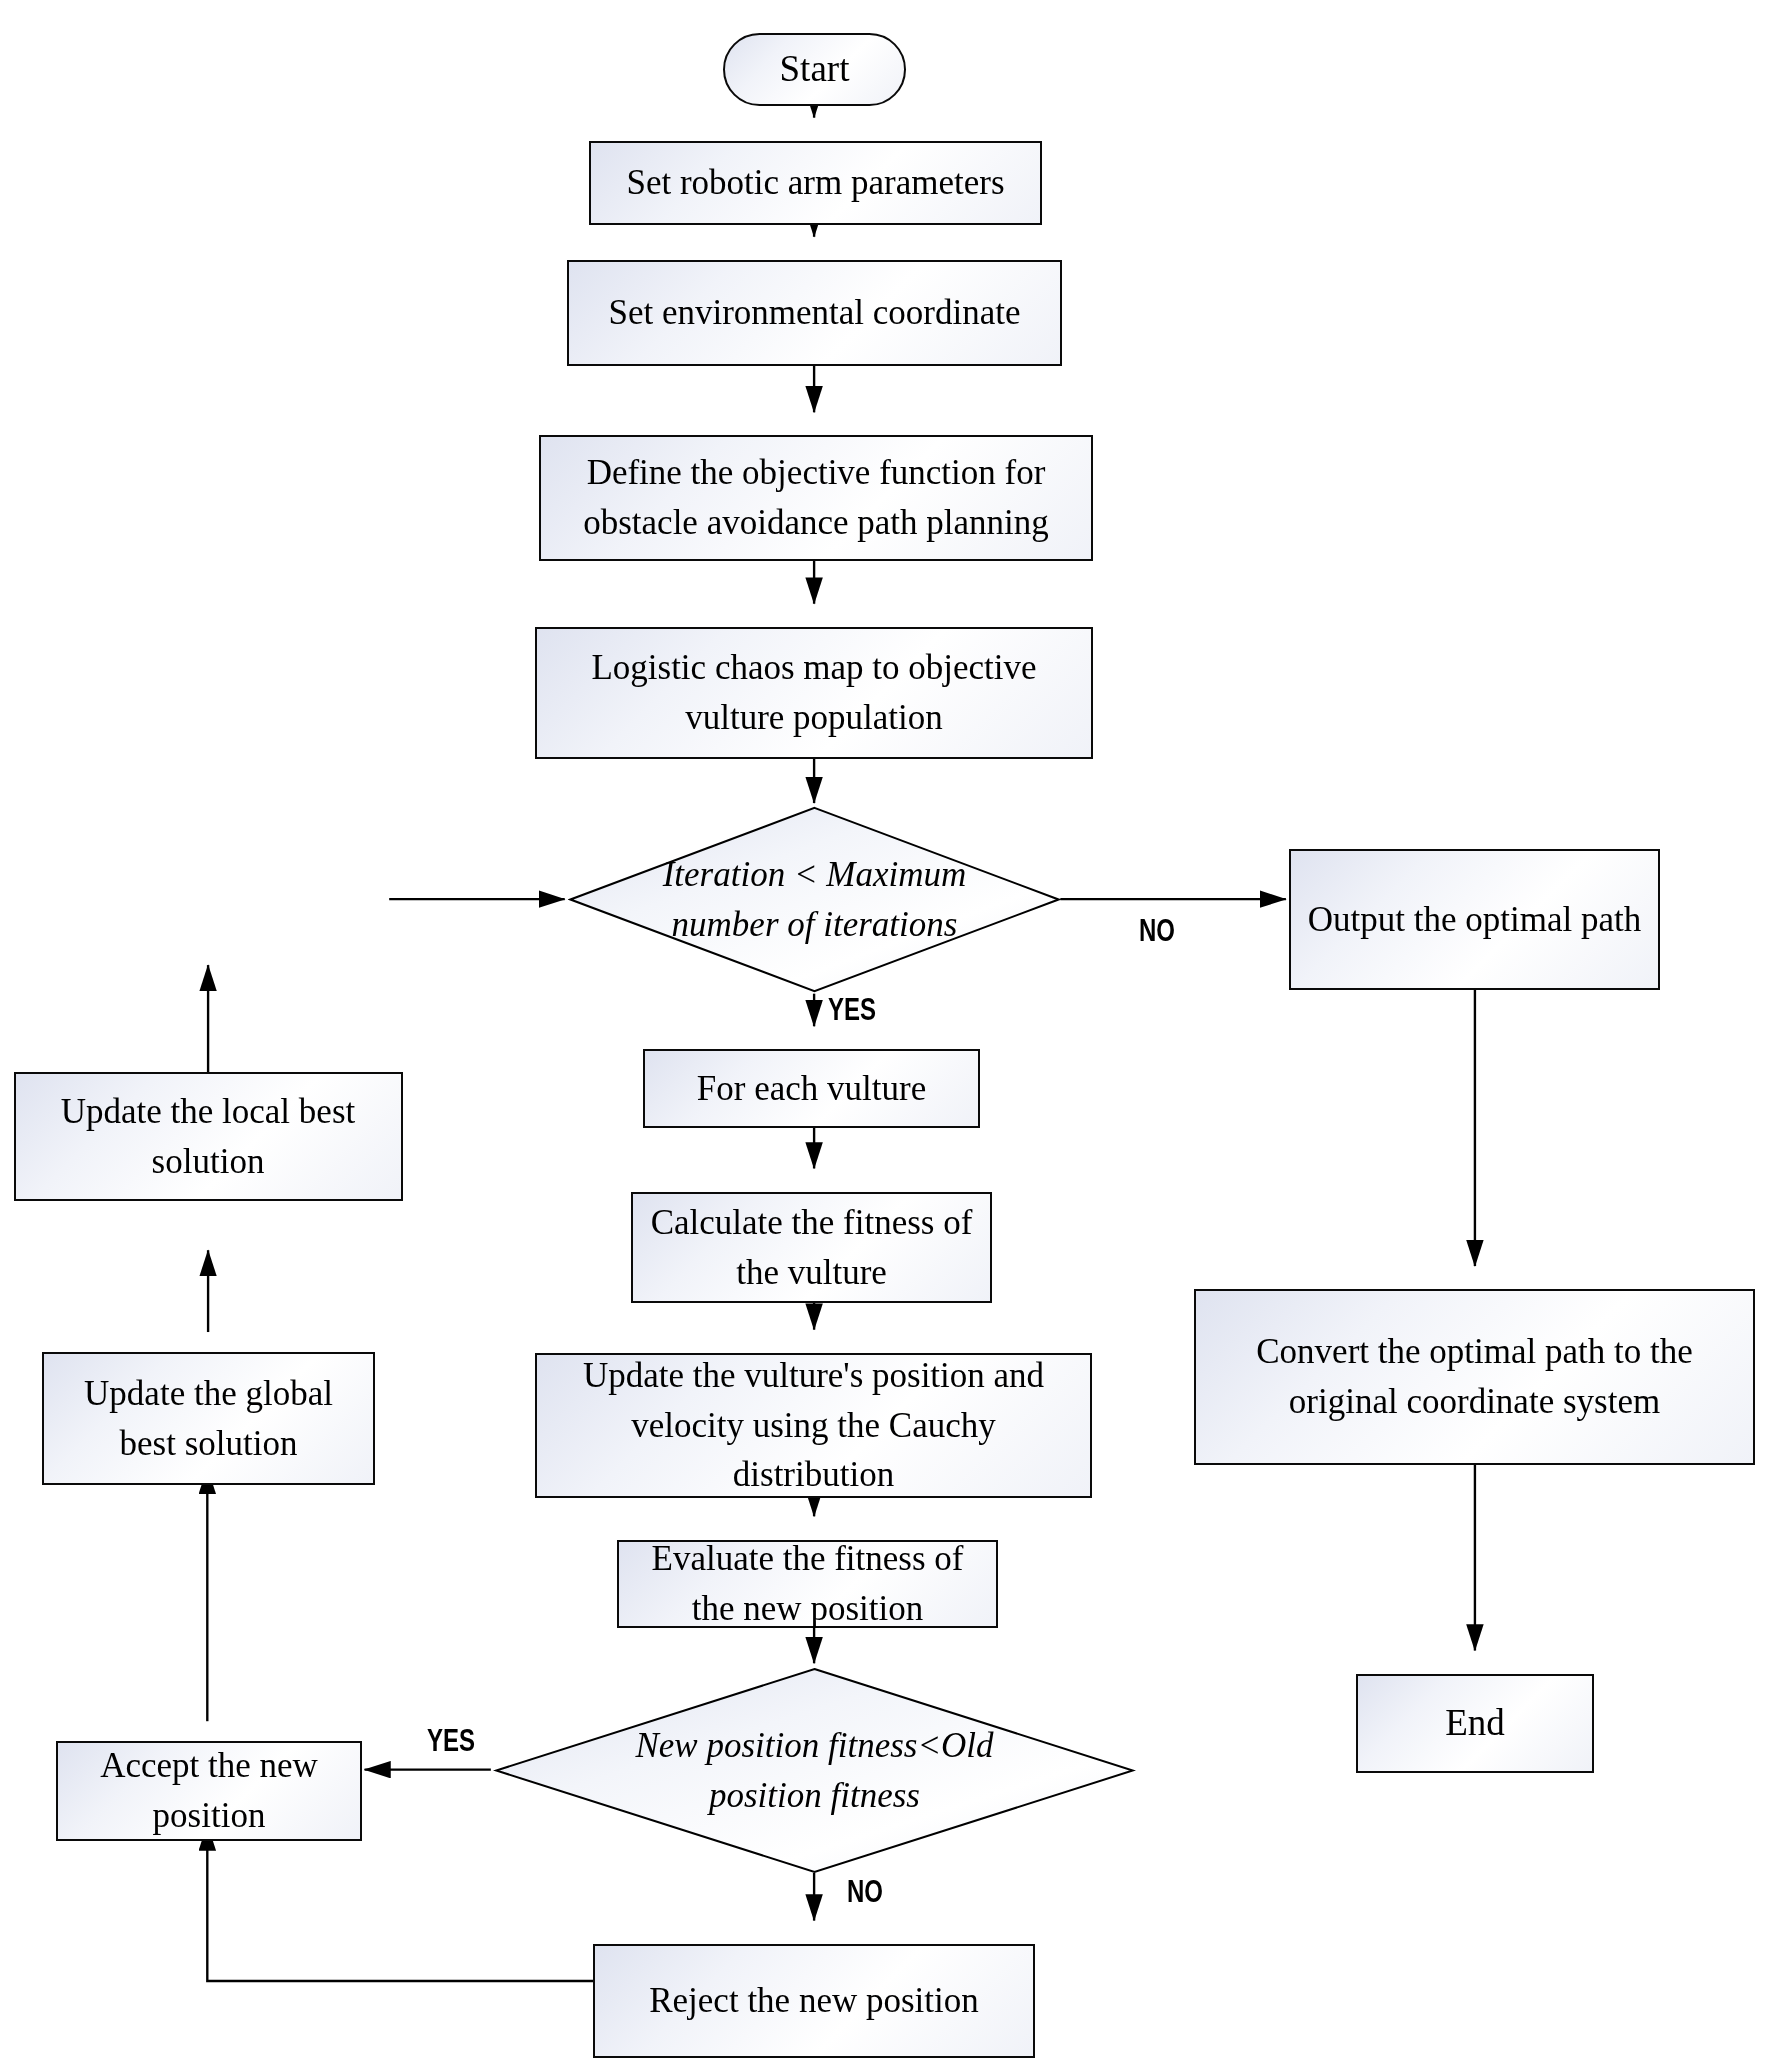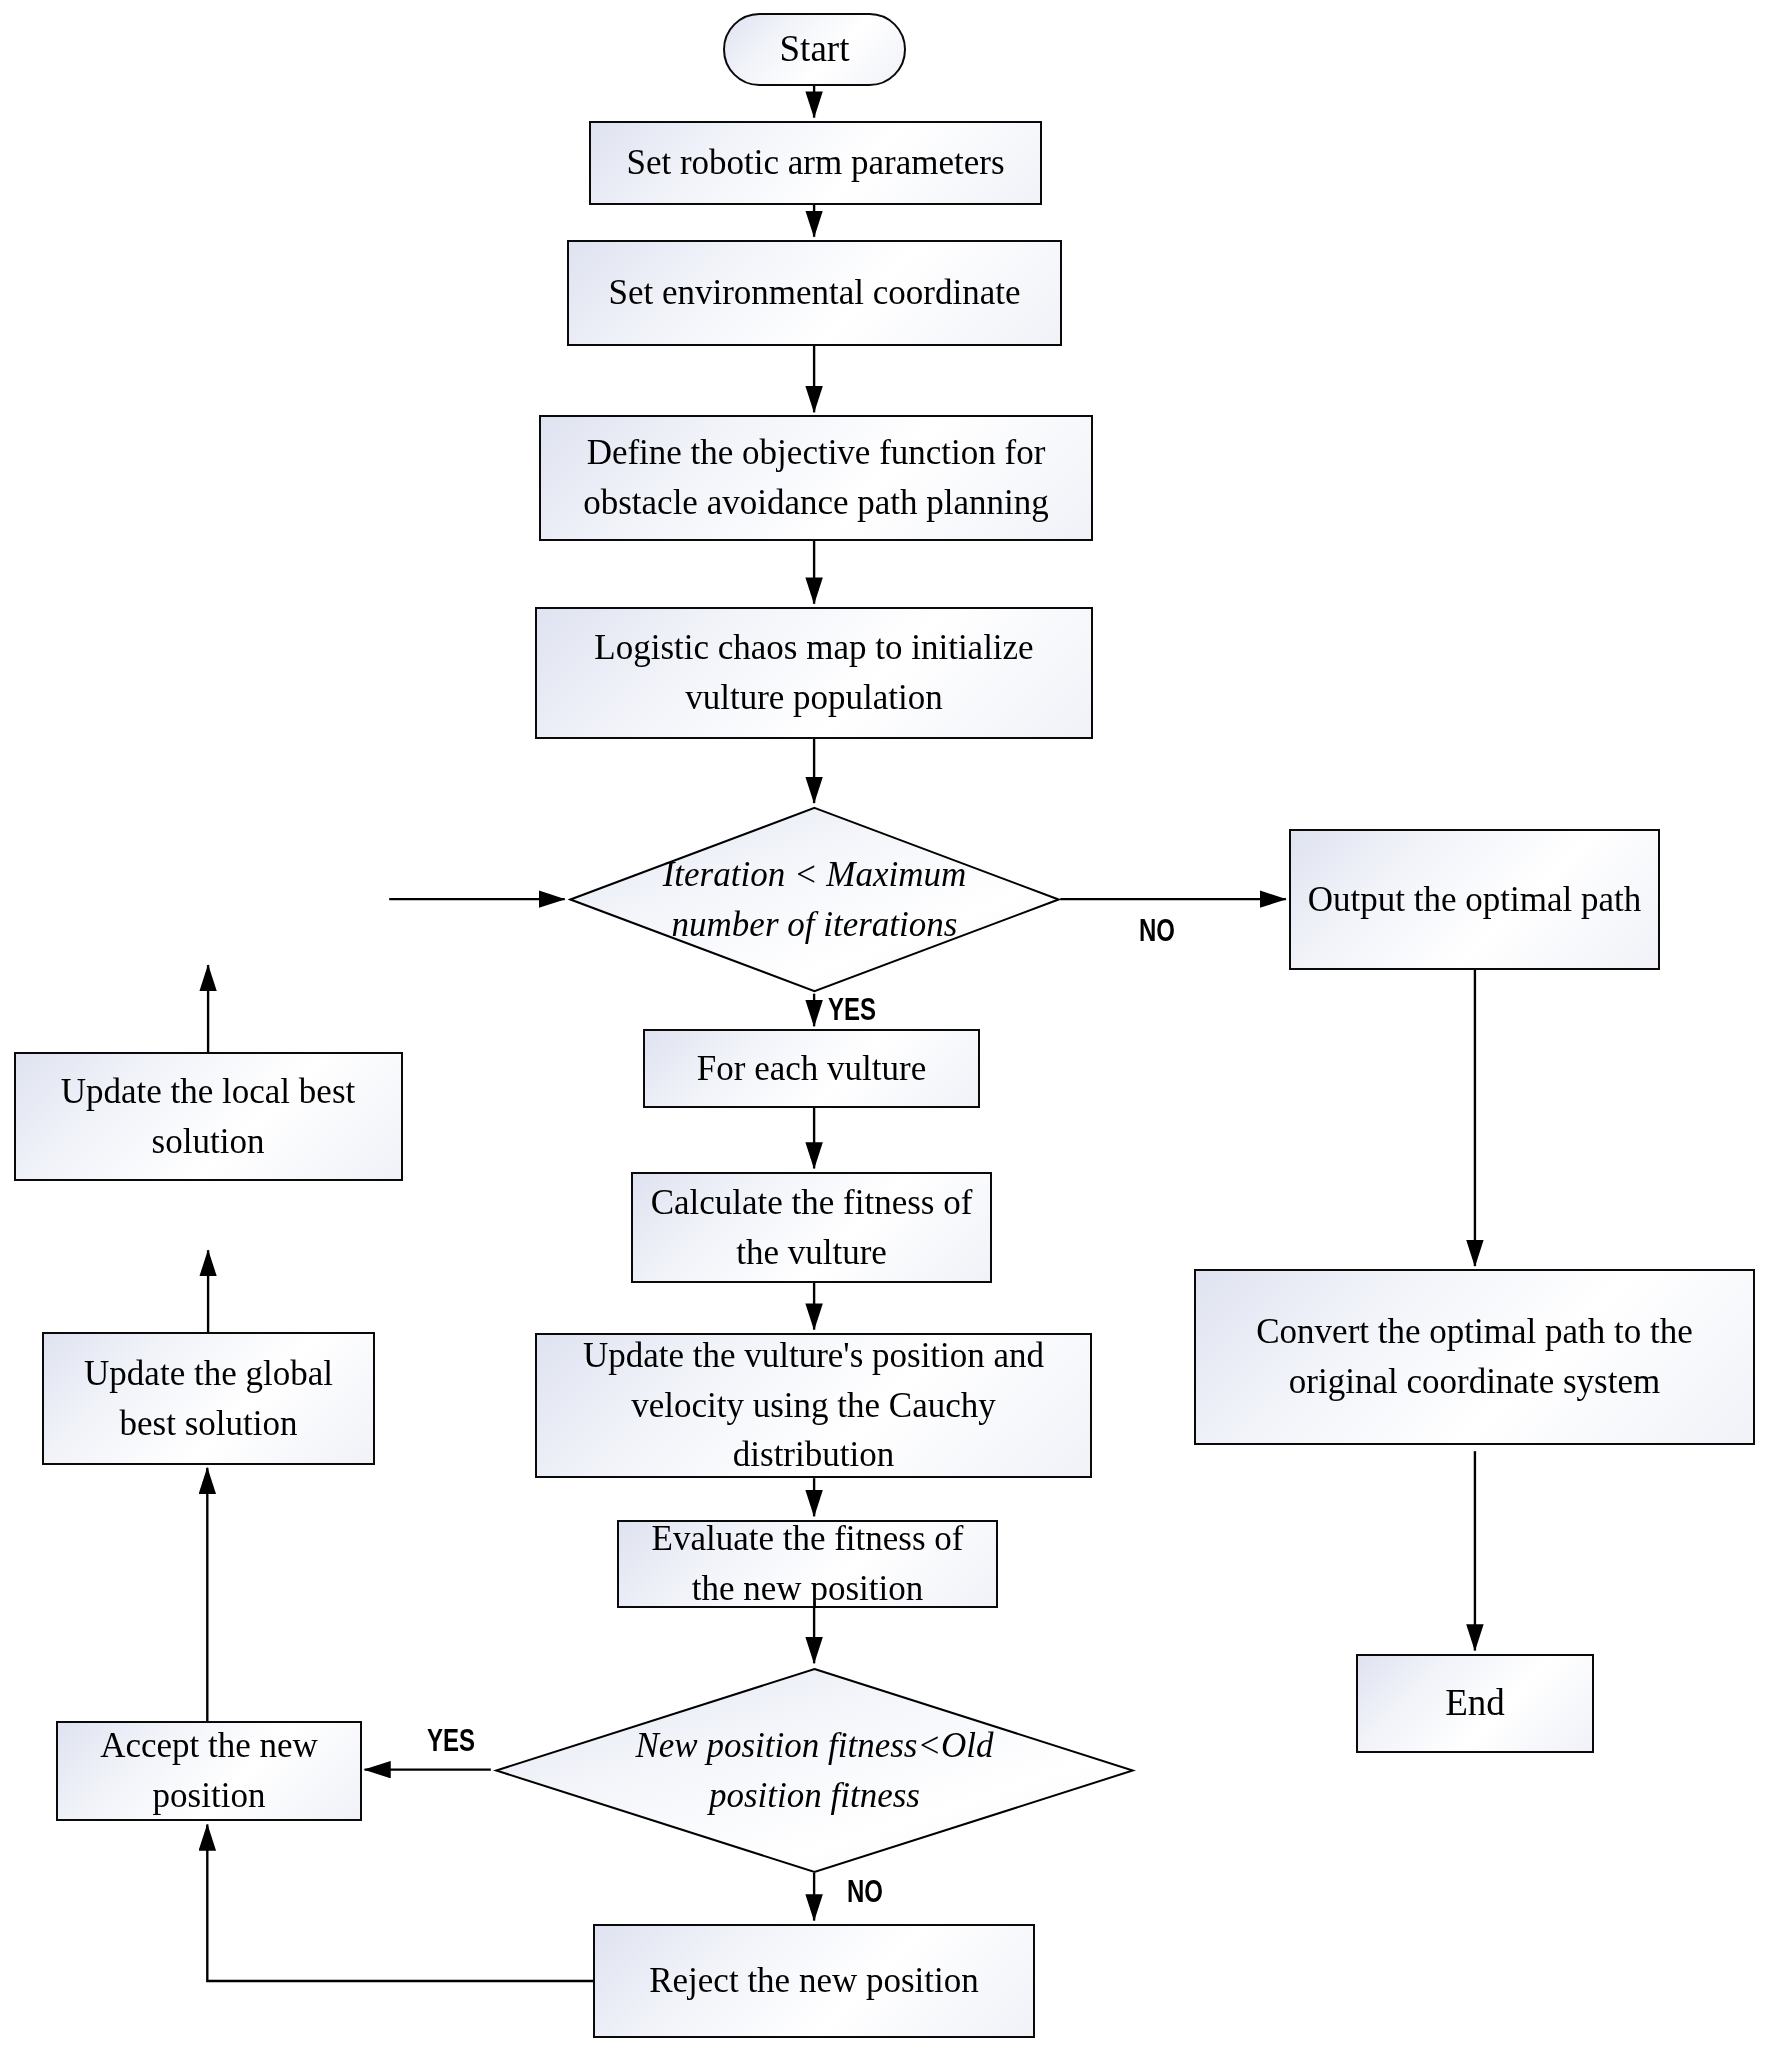--- a/index.html
+++ b/index.html
@@ -8,20 +8,21 @@
     font-family:"Liberation Serif","DejaVu Serif",serif;color:#000;
   }
   #edges{position:absolute;left:0;top:0;width:1768px;height:2066px;z-index:1;}
   .node{
     position:absolute;z-index:2;display:flex;align-items:center;justify-content:center;
     text-align:center;font-size:35px;line-height:1.42;color:#000;box-sizing:border-box;
   }
   .rect{
     border:2.4px solid #0a0a0a;
     background:linear-gradient(135deg,#dfe3f0 0%,#f1f3f9 28%,#ffffff 60%,#f0f2f8 100%);
+    margin-top:20px;
   }
   .stadium{border-radius:37px;font-size:37px;}
   .endbox{font-size:37px;}
   .diamond{background:transparent;border:none;}
   .diamond .dshape{position:absolute;left:0;top:0;width:100%;height:100%;}
   .diamond .nlabel{position:relative;z-index:2;font-style:italic;}
   .nlabel{display:block;}
   .elabel{
     position:absolute;z-index:3;
     font-family:"Liberation Sans","DejaVu Sans",sans-serif;
@@ -80,21 +81,21 @@
 
   <div class="node rect" style="left:567px;top:240px;width:495px;height:106px">
     <span class="nlabel">Set environmental coordinate</span>
   </div>
 
   <div class="node rect" style="left:539px;top:415px;width:554px;height:126px">
     <span class="nlabel" style="width:524px">Define the objective function for obstacle avoidance path planning</span>
   </div>
 
   <div class="node rect" style="left:535px;top:607px;width:558px;height:132px">
-    <span class="nlabel" style="width:508px">Logistic chaos map to initialize vulture population</span>
+    <span class="nlabel" style="width:508px">Logistic chaos map to objective vulture population</span>
   </div>
 
   <div class="node diamond" style="left:568px;top:806px;width:493px;height:187px">
     <svg class="dshape" viewBox="0 0 200 100" preserveAspectRatio="none">
       <polygon points="100,1 199,50 100,99 1,50" fill="url(#gdia)" stroke="#000" stroke-width="2" vector-effect="non-scaling-stroke"></polygon>
     </svg>
     <span class="nlabel" style="width:381px">Iteration &lt; Maximum number of iterations</span>
   </div>
 
   <div class="node rect" style="left:643px;top:1029px;width:337px;height:79px">

